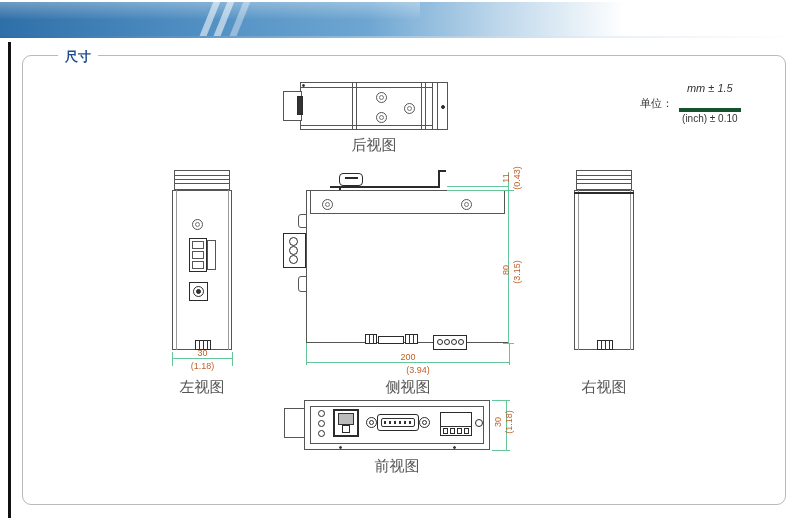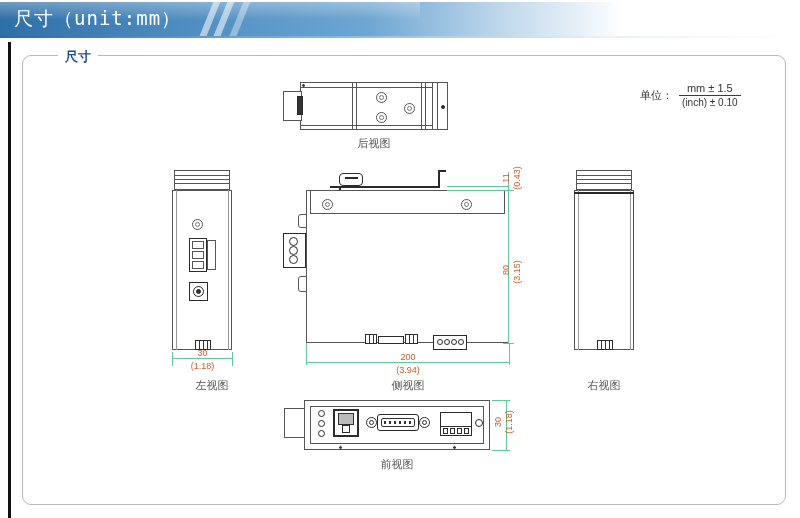--- a/index.html
+++ b/index.html
@@ -42,50 +42,49 @@
     position:absolute;left:22px;top:55px;width:762px;height:448px;
     border:1px solid #b9b9b9;border-radius:9px;background:#fff;
   }
   .panel-legend{
     position:absolute;left:58px;top:48px;background:#fff;padding:0 7px;
     font-size:13px;font-weight:bold;color:#1f4e8c;
     font-family:"DejaVu Sans","Liberation Sans",sans-serif;
   }
   
   .cap{
-    position:absolute;text-align:center;font-size:11px;color:#555;
+    position:absolute;text-align:center;font-size:15px;color:#555;
     font-family:Liberation Sans, sans-serif;white-space:nowrap;
   }
   .dimtxt{
     position:absolute;font-size:9px;color:#c0602a;white-space:nowrap;
     font-family:"Liberation Sans","DejaVu Sans",sans-serif;text-align:center;
   }
   .dimline{position:absolute;background:#63c79a;}
   .ln{position:absolute;background:#555;}
   .bx{position:absolute;border:1px solid #555;box-sizing:border-box;background:#fff;}
   .bx2{position:absolute;border:1.5px solid #2b2b2b;box-sizing:border-box;background:#fff;}
   .circ{position:absolute;border:1px solid #555;border-radius:50%;box-sizing:border-box;background:#fff;}
   .circ2{position:absolute;border:1.5px solid #2b2b2b;border-radius:50%;box-sizing:border-box;background:#fff;}
   .rot{transform:rotate(-90deg);transform-origin:left top;}
   
   .units{position:absolute;left:640px;top:82px;font-size:11px;color:#333;white-space:nowrap;}
   .units .lbl{display:inline-block;vertical-align:middle;font-family:"DejaVu Sans","Liberation Sans",sans-serif;}
   .units .frac{display:inline-block;vertical-align:middle;text-align:center;margin-left:3px;}
-  .units .num{border-bottom:1px solid #14532d;padding:0 3px 1px 3px;font-size:11px;}
+  .units .num{border-bottom:4px solid #14532d;padding:0 3px 14px 3px;font-size:11px;font-style:italic;}
   .units .den{padding:1px 3px 0 3px;font-size:10px;}
 </style>
 </head>
 <body>
 
 <div class="banner">
   <div class="gloss"></div>
   <div class="slash s1"></div>
   <div class="slash s2"></div>
   <div class="slash s3"></div>
-  <div class="banner-title">尺寸（unit:mm）</div>
 </div>
 <div class="banner-underline"></div>
 <div class="left-rule"></div>
 
 <div class="panel"></div>
 <div class="panel-legend">尺寸</div>
 
 <div class="units">
   <span class="lbl">单位：</span>
   <span class="frac">
@@ -151,21 +150,21 @@
   <div class="bx2" style="left:195px;top:340px;width:16px;height:10px;"></div>
   <div class="ln" style="left:199px;top:340px;width:1px;height:10px;background:#333;"></div>
   <div class="ln" style="left:203px;top:340px;width:1px;height:10px;background:#333;"></div>
   <div class="ln" style="left:207px;top:340px;width:1px;height:10px;background:#333;"></div>
 
   <div class="dimline" style="left:172px;top:352px;width:1px;height:14px;"></div>
   <div class="dimline" style="left:232px;top:352px;width:1px;height:14px;"></div>
   <div class="dimline" style="left:172px;top:358px;width:61px;height:1px;"></div>
   <div class="dimtxt" style="left:172px;top:348px;width:61px;">30</div>
   <div class="dimtxt" style="left:172px;top:361px;width:61px;">(1.18)</div>
-  <div class="cap" style="left:172px;top:378px;width:80px;">左视图</div>
+  <div class="cap" style="left:162px;top:378px;width:80px;">左视图</div>
 </div>
 
 <div>
 
   <div class="ln" style="left:330px;top:186px;width:110px;height:1.5px;background:#2b2b2b;"></div>
   <div class="bx2" style="left:339px;top:173px;width:24px;height:13px;border-radius:4px;"></div>
   <div class="ln" style="left:345px;top:177px;width:13px;height:2px;background:#2b2b2b;"></div>
   <div class="ln" style="left:339px;top:186px;width:1.5px;height:6px;background:#2b2b2b;"></div>
   <div class="ln" style="left:438px;top:170px;width:1.5px;height:17px;background:#2b2b2b;"></div>
   <div class="ln" style="left:438px;top:170px;width:8px;height:1.5px;background:#2b2b2b;"></div>
@@ -209,21 +208,21 @@
   <div class="dimline" style="left:508px;top:190px;width:1px;height:154px;"></div>
   <div class="dimline" style="left:503px;top:190px;width:11px;height:1px;"></div>
   <div class="dimline" style="left:503px;top:343px;width:11px;height:1px;"></div>
   <div class="dimtxt rot" style="left:501px;top:290px;width:40px;">80</div>
   <div class="dimtxt rot" style="left:512px;top:296px;width:48px;">(3.15)</div>
 
   <div class="dimline" style="left:306px;top:343px;width:1px;height:22px;"></div>
   <div class="dimline" style="left:509px;top:343px;width:1px;height:22px;"></div>
   <div class="dimline" style="left:306px;top:362px;width:204px;height:1px;"></div>
   <div class="dimtxt" style="left:306px;top:352px;width:204px;">200</div>
-  <div class="dimtxt" style="left:306px;top:365px;width:204px;">(3.94)</div>
+  <div class="dimtxt" style="left:316px;top:365px;width:204px;">(3.94)</div>
   <div class="cap" style="left:368px;top:378px;width:80px;">侧视图</div>
 </div>
 
 <div>
   <div class="bx" style="left:576px;top:170px;width:56px;height:20px;"></div>
   <div class="ln" style="left:576px;top:175px;width:56px;height:1px;"></div>
   <div class="ln" style="left:576px;top:179px;width:56px;height:1px;"></div>
   <div class="ln" style="left:576px;top:183px;width:56px;height:1px;"></div>
   <div class="bx" style="left:574px;top:190px;width:60px;height:160px;border-width:1.2px;"></div>
   <div class="ln" style="left:578px;top:190px;width:1px;height:160px;background:#999;"></div>

